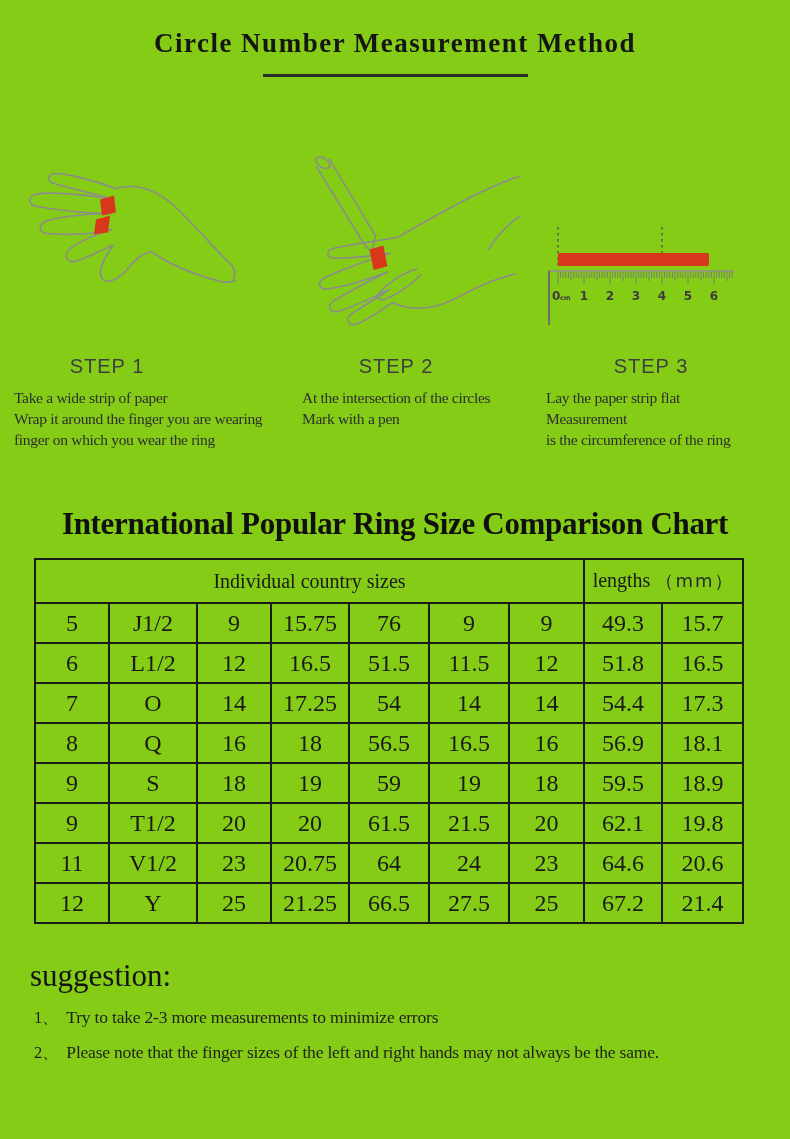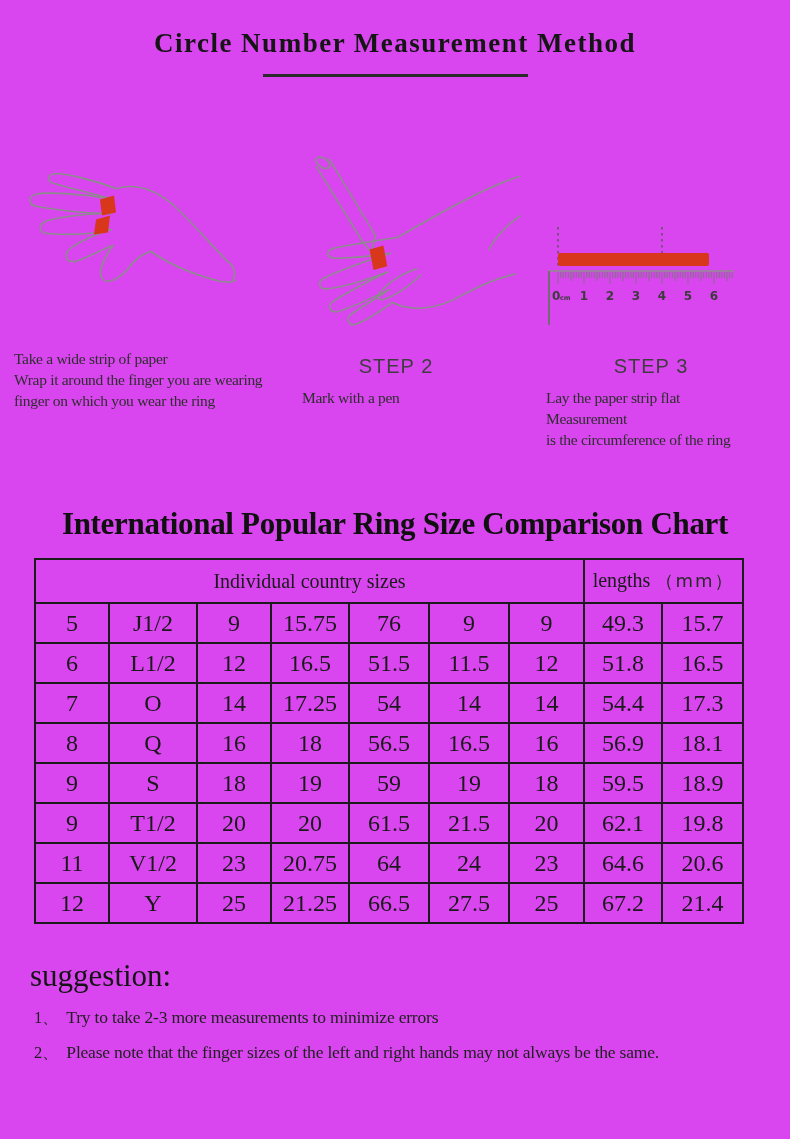--- a/index.html
+++ b/index.html
@@ -3,21 +3,21 @@
 <meta charset="utf-8">
 <style>
   :root{
     --accent:#d8371c;
     --hand:#8c8c8c;
     --border:#1b1b1b;
   }
   *{box-sizing:border-box;}
   body{margin:0;background:#ffffff;}
   .page{
-    width:790px;height:1139px;margin:0 auto;background:#d946ef;
+    width:790px;height:1139px;margin:0 auto;background:#84cc16;
     font-family:"Liberation Serif",serif;color:#1c1c1c;overflow:hidden;position:relative;
   }
   
   .main-title{
     margin:28px 0 0;text-align:center;font-size:27px;font-weight:600;
     letter-spacing:1.5px;color:#151515;
   }
   .title-underline{width:265px;height:3px;background:#2b2b2b;margin:15px auto 0;}
   
   .steps{display:flex;margin-top:68px;}
@@ -89,20 +89,21 @@
           <path class="outline" d="M93,37 C62,31 26,29 15,32 C7,35 9,43 17,44 C46,49 71,51 91,51"></path>
           <path class="outline" d="M91,51 C63,51 36,55 25,59 C17,63 20,71 28,71 C53,73 76,71 91,67"></path>
           <path class="outline" d="M91,67 C73,73 56,81 49,87 C43,93 47,100 55,99 C69,95 81,87 93,83"></path>
           <path class="outline" d="M93,83 C83,97 77,111 83,117 C89,122 101,115 109,105 C115,97 123,91 131,89"></path>
           <path class="outline" d="M131,89 C151,103 176,113 201,119 C206,120 211,120 215,118"></path>
           <path class="outline" d="M212,103 C215,108 215,114 213,118"></path>
           <path class="accent" d="M80,37 L94,33 L96,50 L82,53 Z"></path>
           <path class="accent" d="M76,57 L90,53 L88,70 L74,72 Z"></path>
         </svg>
       </div>
+      <div class="step-label">STEP 1</div>
       <div class="step-lines">
         <p>Take a wide strip of paper</p>
         <p>Wrap it around the finger you are wearing</p>
         <p>finger on which you wear the ring</p>
       </div>
     </div>
 
     <div class="step step-2">
       <div class="illus">
         <svg width="230" height="192" viewBox="0 0 230 195">
@@ -116,20 +117,21 @@
           <path class="outline" d="M229,70 C214,80 204,92 197,104"></path>
           <line class="outline" x1="22" y1="20" x2="70" y2="98"></line>
           <line class="outline" x1="35" y1="12" x2="82" y2="90"></line>
           <ellipse class="outline" cx="28.5" cy="16" rx="8" ry="4.6" transform="rotate(33 28.5 16)"></ellipse>
           <path class="outline" d="M70,98 L78,107 L82,90"></path>
           <path class="accent" d="M76,104 L90,100 L94,121 L80,125 Z"></path>
         </svg>
       </div>
       <div class="step-label">STEP 2</div>
       <div class="step-lines">
+        <p>At the intersection of the circles</p>
         <p>Mark with a pen</p>
       </div>
     </div>
 
     <div class="step step-3">
       <div class="illus">
         <svg width="250" height="108" viewBox="0 0 250 108">
           <line class="ruler-dash" x1="20" y1="8" x2="20" y2="50"></line>
           <line class="ruler-dash" x1="124" y1="8" x2="124" y2="50"></line>
           <rect class="accent" x="20" y="34" width="151" height="13" rx="2"></rect>

